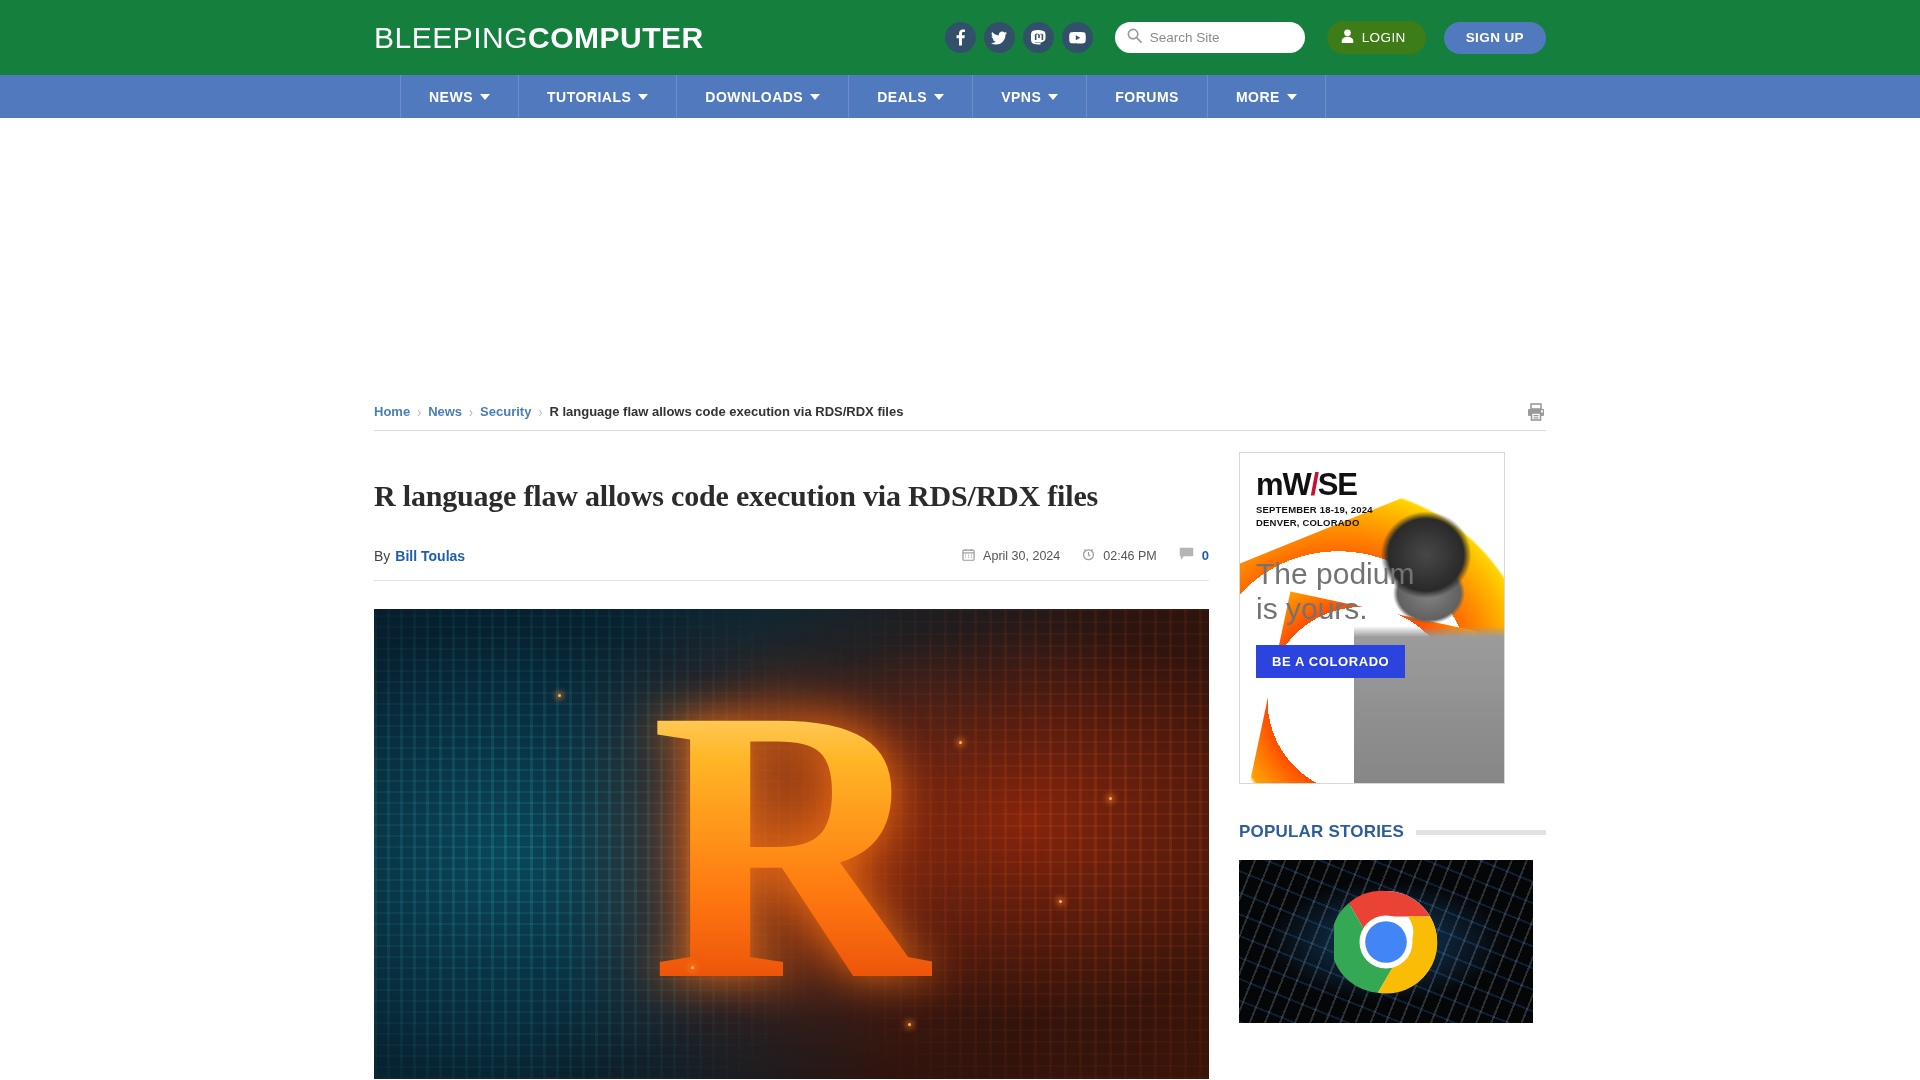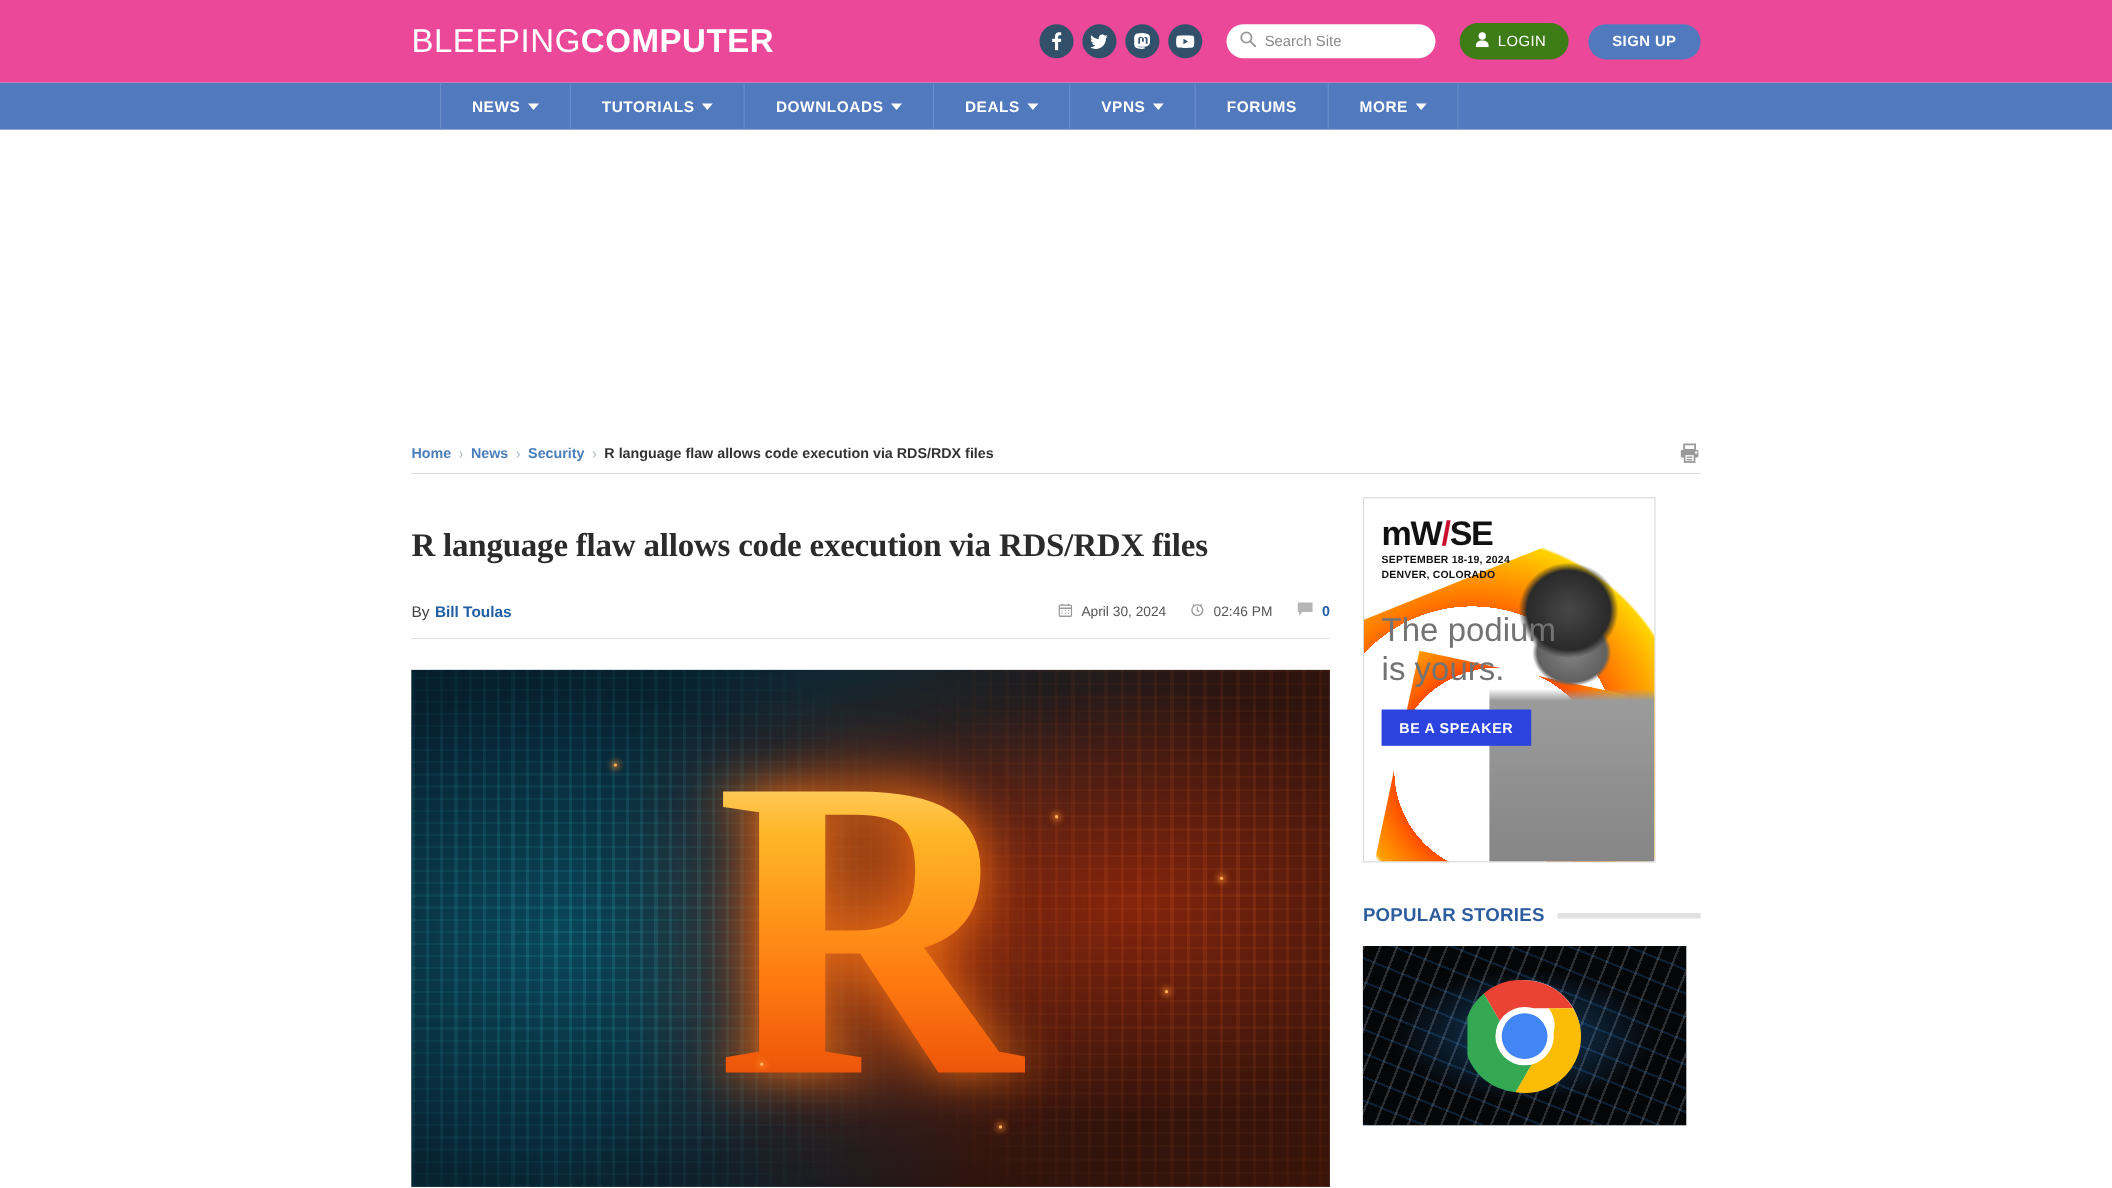--- a/index.html
+++ b/index.html
@@ -7,21 +7,21 @@
   html, body {
     width: 1920px; height: 1080px;
     overflow: hidden;
     background: #ffffff;
     font-family: "Liberation Sans", sans-serif;
   }
 
   
   .top-header {
     width: 100%; height: 75px;
-    background: #ec4899;
+    background: #15803d;
     display: flex; align-items: flex-end;
     position: relative;
   }
   .header-inner {
     width: 1172px; margin: 0 auto;
     display: flex; align-items: center;
     height: 100%;
     position: relative;
   }
   .logo {
@@ -550,21 +550,21 @@
           <div>SEPTEMBER 18-19, 2024</div>
           <div>DENVER, COLORADO</div>
         </div>
       </div>
 
       <div class="ad-headline">
         <div>The podium</div>
         <div>is yours.</div>
       </div>
 
-      <button class="ad-cta">BE A SPEAKER</button>
+      <button class="ad-cta">BE A COLORADO</button>
     </div>
 
     <div class="popular-header">
       <span class="popular-title">POPULAR STORIES</span>
       <span class="popular-rule"></span>
     </div>
 
     <div class="popular-thumb">
       <div class="matrix"></div>
       <div class="beam"></div>

